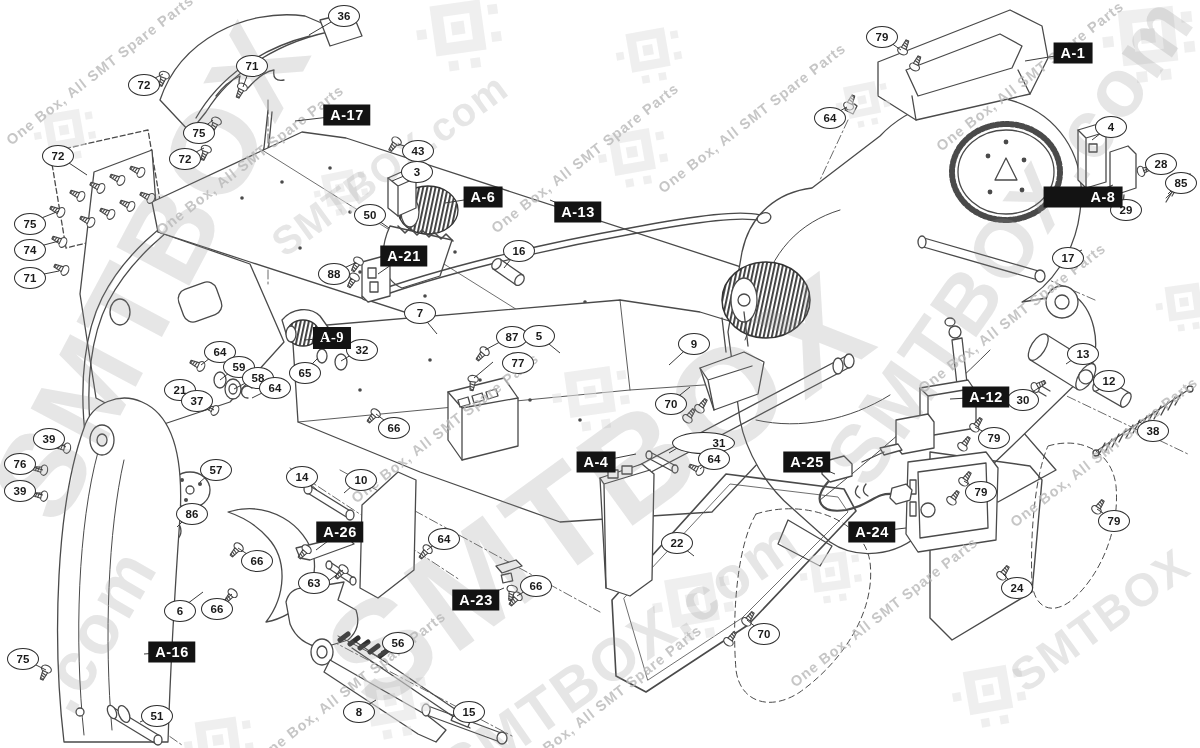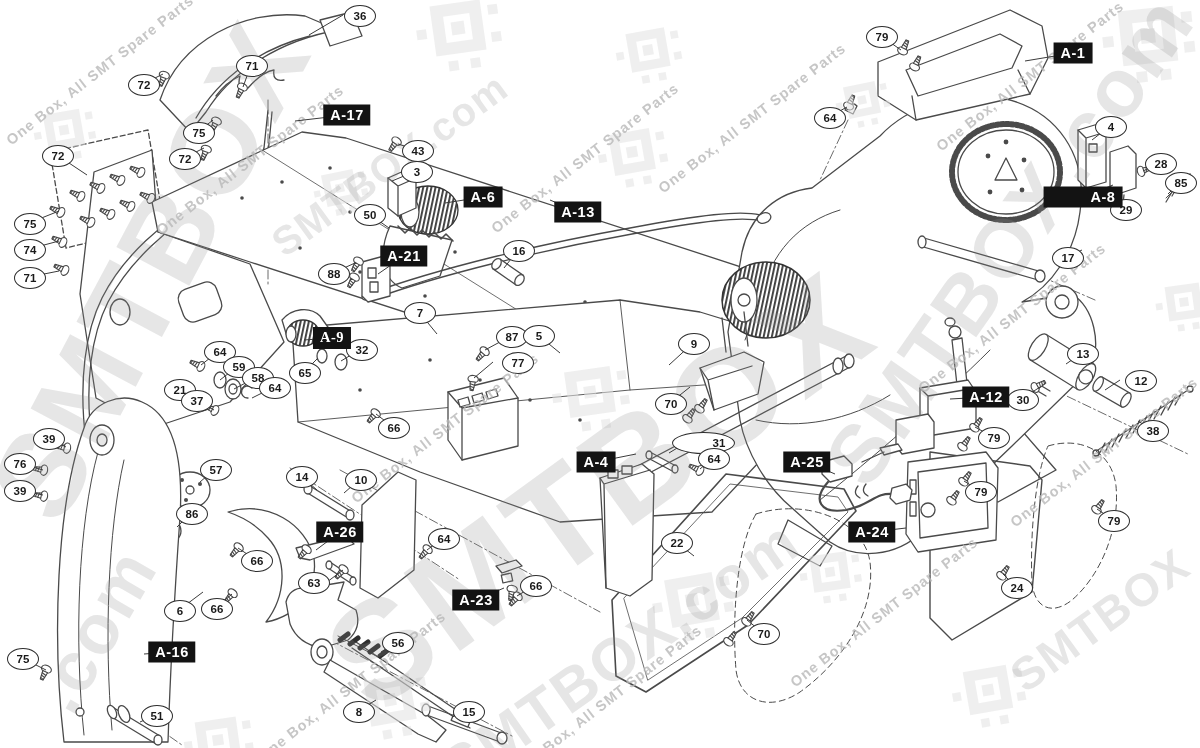--- a/index.html
+++ b/index.html
@@ -531,21 +531,21 @@
       <line x1="332" y1="338" x2="304" y2="340" stroke="#3c3c3c" stroke-width="1"></line>
       <line x1="986" y1="397" x2="950" y2="399" stroke="#3c3c3c" stroke-width="1"></line>
       <line x1="596" y1="462" x2="636" y2="454" stroke="#3c3c3c" stroke-width="1"></line>
       <line x1="807" y1="462" x2="835" y2="474" stroke="#3c3c3c" stroke-width="1"></line>
       <line x1="872" y1="532" x2="906" y2="528" stroke="#3c3c3c" stroke-width="1"></line>
       <line x1="340" y1="532" x2="316" y2="550" stroke="#3c3c3c" stroke-width="1"></line>
       <line x1="476" y1="600" x2="504" y2="588" stroke="#3c3c3c" stroke-width="1"></line>
       <line x1="172" y1="652" x2="144" y2="654" stroke="#3c3c3c" stroke-width="1"></line>
     </svg>
   <div id="callout-holder">
-      <div class="callout" style="left: 359px; top: 15px;">36</div>
+      <div class="callout" style="left: 343px; top: 15px;">36</div>
       <div class="callout" style="left: 251px; top: 65px;">71</div>
       <div class="callout" style="left: 143px; top: 84px;">72</div>
       <div class="callout" style="left: 198px; top: 132px;">75</div>
       <div class="callout" style="left: 57px; top: 155px;">72</div>
       <div class="callout" style="left: 184px; top: 158px;">72</div>
       <div class="callout" style="left: 417px; top: 150px;">43</div>
       <div class="callout" style="left: 416px; top: 171px;">3</div>
       <div class="callout" style="left: 369px; top: 214px;">50</div>
       <div class="callout" style="left: 518px; top: 250px;">16</div>
       <div class="callout" style="left: 333px; top: 273px;">88</div>
@@ -590,21 +590,21 @@
       <div class="callout" style="left: 358px; top: 711px;">8</div>
       <div class="callout" style="left: 468px; top: 711px;">15</div>
       <div class="callout" style="left: 881px; top: 36px;">79</div>
       <div class="callout" style="left: 829px; top: 117px;">64</div>
       <div class="callout" style="left: 1110px; top: 126px;">4</div>
       <div class="callout" style="left: 1160px; top: 163px;">28</div>
       <div class="callout" style="left: 1180px; top: 182px;">85</div>
       <div class="callout" style="left: 1125px; top: 209px;">29</div>
       <div class="callout" style="left: 1067px; top: 257px;">17</div>
       <div class="callout" style="left: 1082px; top: 353px;">13</div>
-      <div class="callout" style="left: 1140px; top: 380px;">12</div>
+      <div class="callout" style="left: 1108px; top: 380px;">12</div>
       <div class="callout" style="left: 1022px; top: 399px;">30</div>
       <div class="callout" style="left: 1152px; top: 430px;">38</div>
       <div class="callout" style="left: 993px; top: 437px;">79</div>
       <div class="callout" style="left: 980px; top: 491px;">79</div>
       <div class="callout" style="left: 1113px; top: 520px;">79</div>
       <div class="callout" style="left: 1016px; top: 587px;">24</div>
       <div class="alabel" style="left: 1073px; top: 53px;">A-1</div>
       <div class="alabel" style="left: 347px; top: 115px;">A-17</div>
       <div class="alabel" style="left: 483px; top: 197px;">A-6</div>
       <div class="alabel" style="left: 578px; top: 212px;">A-13</div>

